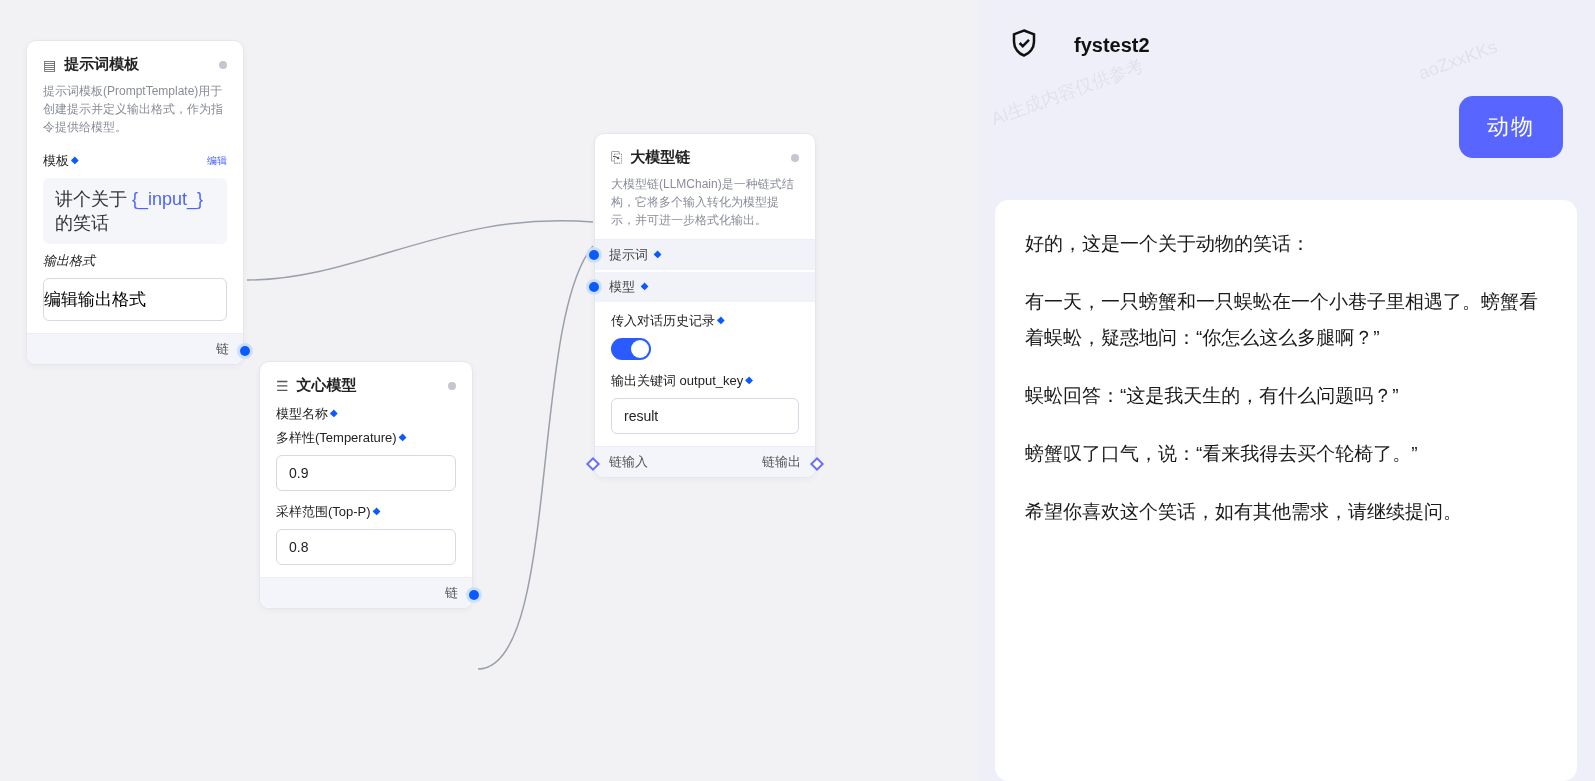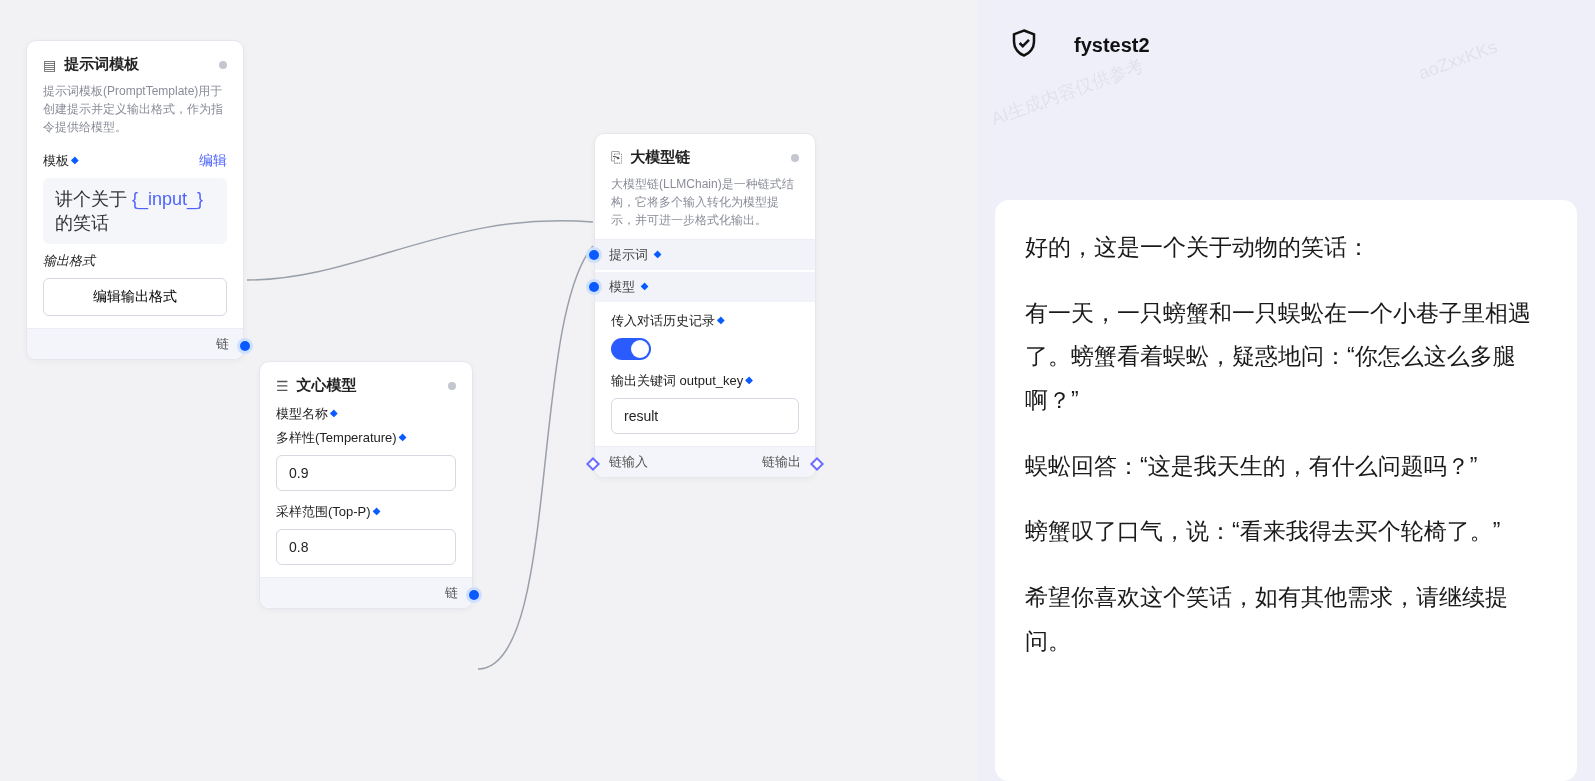--- a/index.html
+++ b/index.html
@@ -6,40 +6,40 @@
   body { width:1595px; height:781px; background:#f2f2f5; overflow:hidden; }
   .canvas-area { position:absolute; top:0; left:0; width:977px; height:781px; }
   .chat-panel { position:absolute; right:0; top:0; width:618px; height:781px; background:#efeffa; }
   .node { position:absolute; background:#fff; border:1px solid #e6e7ee; border-radius:10px; box-shadow:0 2px 6px rgba(0,0,0,0.04); }
   .node-header { display:flex; align-items:center; padding:14px 16px 4px; }
   .node-title { font-size:15px; font-weight:600; color:#222; margin-left:8px; }
   .node-dot { width:8px;height:8px;border-radius:50%;background:#c4c6d0; margin-left:auto; }
   .node-desc { font-size:12px; color:#8a8d99; padding:4px 16px 10px; line-height:1.5; }
   .field-label { font-size:13px; color:#222; padding:0 16px; margin-top:6px; display:flex; align-items:center; }
   .req { color:#0a5bff; font-size:10px; margin-left:2px; position:relative; top:-2px; }
-  .edit-link { margin-left:auto; color:#4c62ff; font-size:14px; cursor:pointer; }
+  .edit-link { margin-left:auto; color:#4c62ff; font-size:10px; cursor:pointer; }
   .input-box { margin:8px 16px; padding:9px 12px; font-size:18px; background:#f5f6fa; border-radius:6px; color:#333; }
   .input-box .placeholder-var { color:#4c62ff; }
-  .btn-outline { margin:8px 16px 12px; border:1px solid #d6d8e2; border-radius:6px; text-align:center; padding:9px 0; font-size:14px; background:#fff; cursor:pointer; }
+  .btn-outline { margin:8px 16px 12px; border:1px solid #d6d8e2; border-radius:6px; text-align:left; padding:9px 0; font-size:17px; background:#fff; cursor:pointer; }
   .footer-row { background:#f4f5fa; border-top:1px solid #eceef5; display:flex; padding:6px 14px; font-size:13px; color:#555; border-radius:0 0 10px 10px; }
   .port-dot { width:10px;height:10px;border-radius:50%;background:#0a5bff; box-shadow:0 0 0 3px #cfe0ff; position:absolute; }
   .diamond { width:10px;height:10px;background:#fff;border:2px solid #6a6cff; transform:rotate(45deg); position:absolute; }
   .conn-row { background:#f2f3f9; margin:0; padding:6px 14px; font-size:13px; color:#444; position:relative; }
   .select-box { margin:8px 16px 12px; border:1px solid #d6d8e2; border-radius:6px; display:flex; align-items:center; padding:9px 12px; font-size:14px; background:#fff; }
   .chev { margin-left:auto; color:#8a8d99; font-size:11px; }
   .txt-input { margin:8px 16px 12px; border:1px solid #d6d8e2; border-radius:6px; padding:9px 12px; font-size:14px; background:#fff; color:#222; }
   .toggle { width:40px;height:22px;border-radius:11px;background:#2a5bff;position:relative;margin:8px 16px 12px; }
   .toggle::after { content:'';width:18px;height:18px;background:#fff;border-radius:50%;position:absolute;right:2px;top:2px; }
   svg.edges { position:absolute; top:0; left:0; width:977px; height:781px; pointer-events:none; }
   .chat-header { display:flex; align-items:center; padding:28px 32px 20px;gap:23px; }
   .chat-title { font-size:20px; font-weight:700; margin-left:12px; color:#111; }
   .watermark-layer { position:absolute; inset:0; overflow:hidden; pointer-events:none; color:rgba(0,0,0,0.06); font-size:18px; }
   .wm { position:absolute; transform:rotate(-20deg); white-space:nowrap; }
   .user-bubble { position:absolute; right:32px; top:96px; background:#5865ff; color:#fff; padding:16px 28px; font-size:22px; font-weight:500; border-radius:14px; letter-spacing:2px; }
-  .assistant-card { position:absolute; left:18px; right:18px; top:200px; bottom:0; background:#fff; border-radius:14px; padding:26px 30px; font-size:23px; line-height:1.9; color:#1a1a1a; overflow:hidden; }
+  .assistant-card { position:absolute; left:18px; right:18px; top:200px; bottom:0; background:#fff; border-radius:14px; padding:26px 30px; font-size:19px; line-height:1.9; color:#1a1a1a; overflow:hidden; }
   .assistant-card p { margin-bottom:22px; }
 </style>
 </head>
 <body>
 
 <div class="canvas-area">
 
   <svg class="edges">
     <path d="M 247 280 C 360 280, 450 210, 593 222" stroke="#9aa0aa" stroke-width="1.5" fill="none"></path>
     <path d="M 478 669 C 560 669, 530 320, 593 246" stroke="#9aa0aa" stroke-width="1.5" fill="none"></path>
@@ -146,20 +146,21 @@
   </div>
   <div class="chat-header">
     <span>
       <svg width="30" height="30" viewBox="0 0 24 24" fill="none" stroke="#111" stroke-width="2">
           <path d="M12 2 L20 5 V11 C20 16 16.5 20.5 12 22 C7.5 20.5 4 16 4 11 V5 Z"></path>
           <path d="M8.5 12 L11 14.5 L16 9.5"></path>
         </svg>
     </span>
     <span class="chat-title">fystest2</span>
   </div>
+  <div class="user-bubble">动物</div>
   <div class="assistant-card">
     <p>好的，这是一个关于动物的笑话：</p>
     <p>有一天，一只螃蟹和一只蜈蚣在一个小巷子里相遇了。螃蟹看着蜈蚣，疑惑地问：“你怎么这么多腿啊？”</p>
     <p>蜈蚣回答：“这是我天生的，有什么问题吗？”</p>
     <p>螃蟹叹了口气，说：“看来我得去买个轮椅了。”</p>
     <p>希望你喜欢这个笑话，如有其他需求，请继续提问。</p>
   </div>
 </div>
 
 </body></html>

